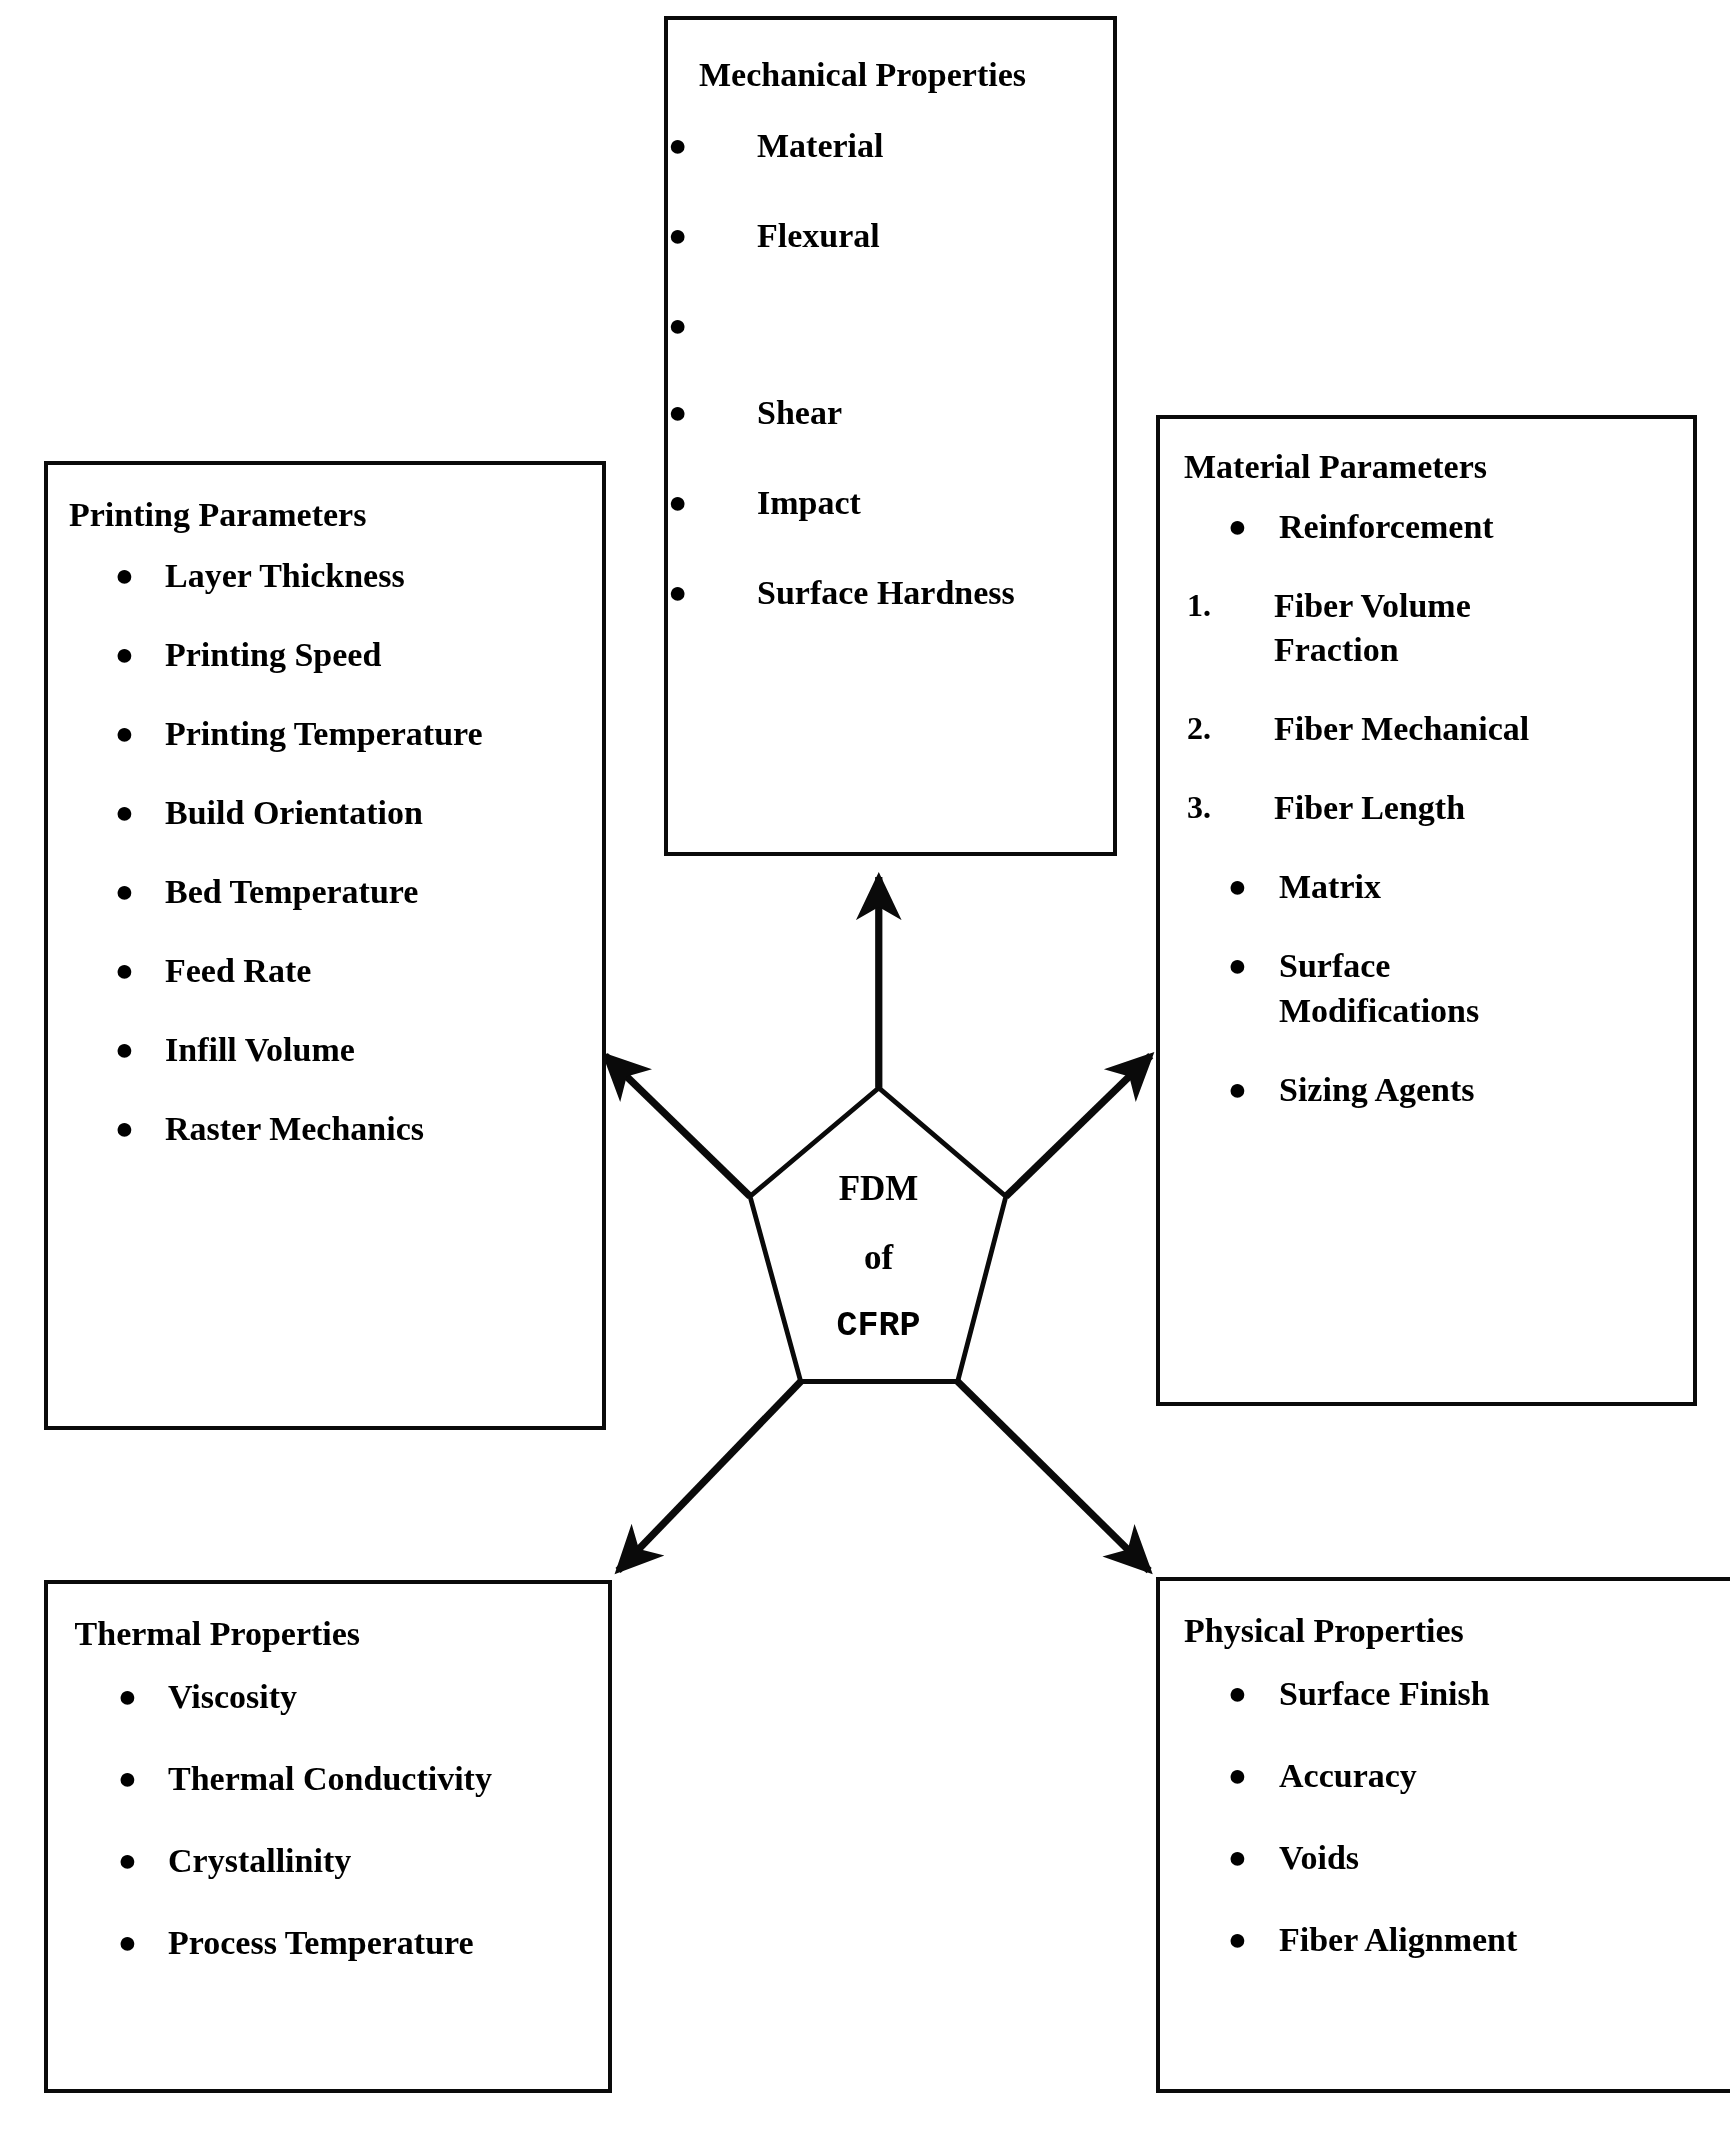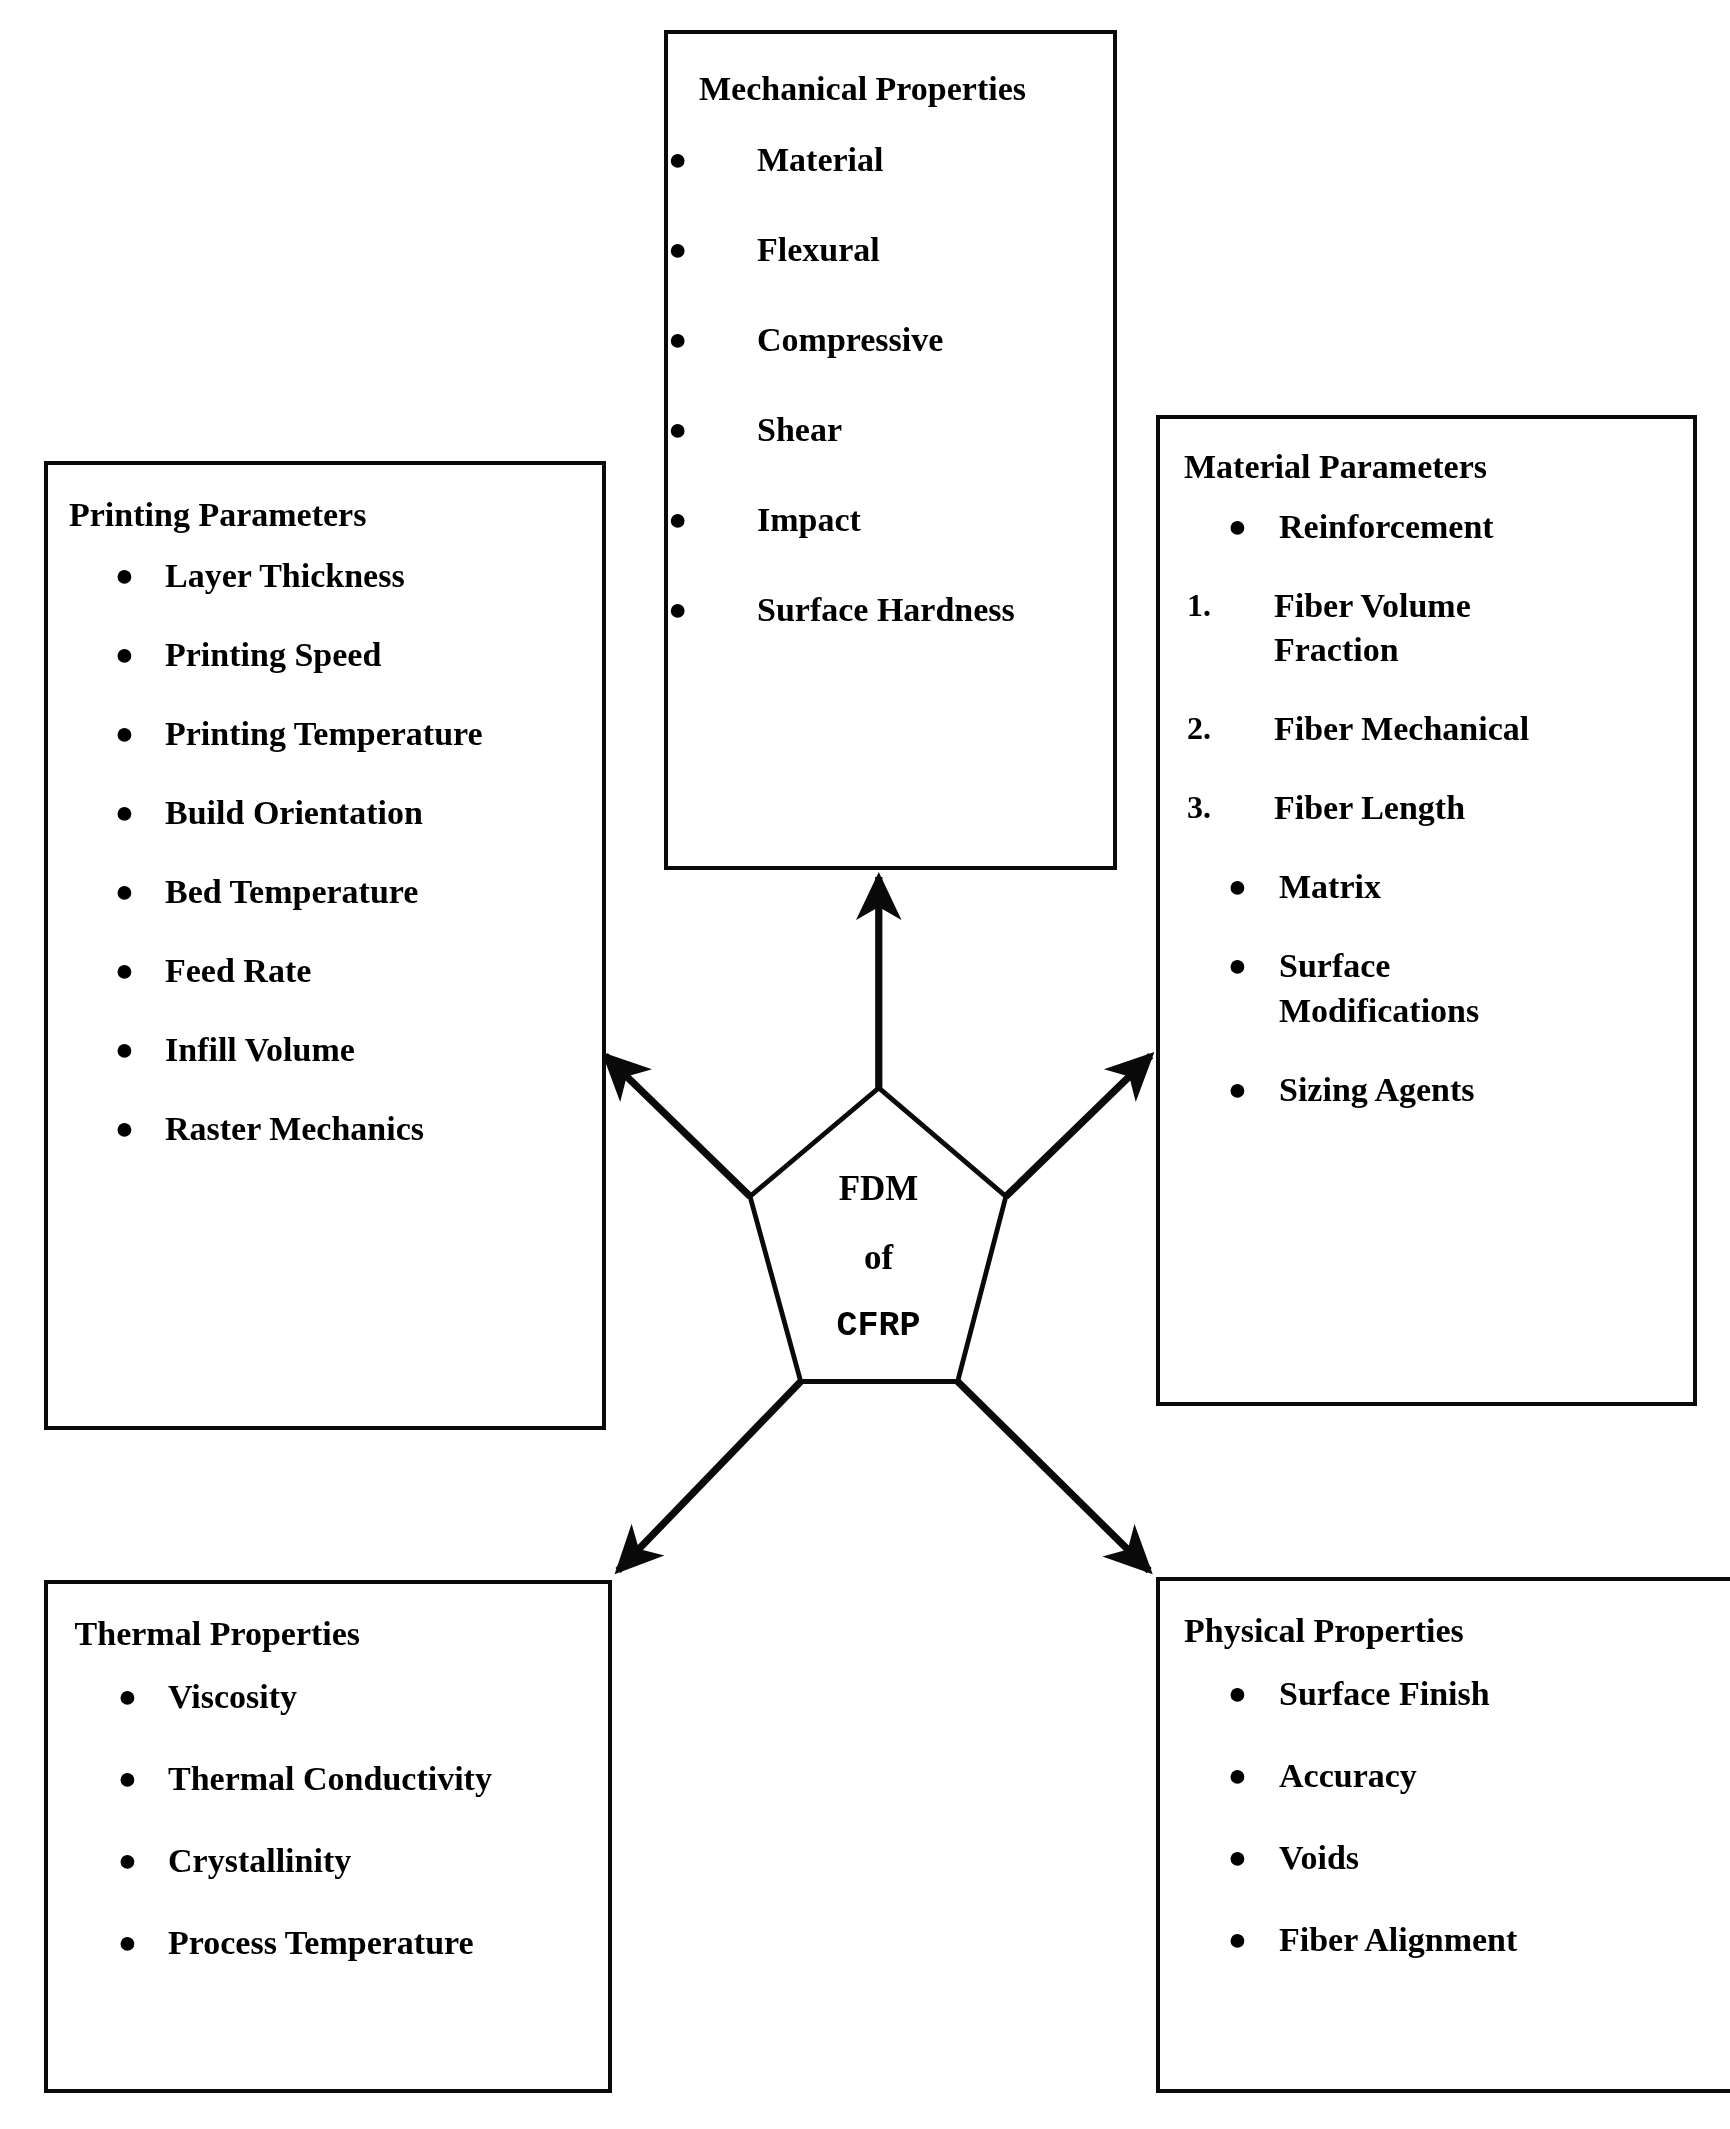--- a/index.html
+++ b/index.html
@@ -41,34 +41,33 @@
 
     <line x1="1190" y1="1717" x2="1428" y2="1952" stroke="#0a0a0a" stroke-width="9" marker-end="url(#arrow)"></line>
   </svg>
 
   <div class="pent-label" style="left:798px;top:1171px;width:161px;">
     <div>FDM</div>
     <div style="margin-top:34px;">of</div>
     <div style="margin-top:34px;font-family:Liberation Mono, monospace;">CFRP</div>
   </div>
 
-  <div class="box" style="left:664px;top:30px;width:453px;height:840px;">
+  <div class="box" style="left:664px;top:16px;width:453px;height:840px;">
     <div class="box-title" style="margin:36px 0 0 31px;">Mechanical Properties</div>
     <ul class="items" style="margin:31px 0 0 0;">
       <li style="margin-bottom:45px;">
         <span class="marker mk-bullet" style="width:89px;">●</span>
         <span class="itxt">Material</span>
       </li>
       <li style="margin-bottom:45px;">
         <span class="marker mk-bullet" style="width:89px;">●</span>
         <span class="itxt">Flexural</span>
       </li>
       <li style="margin-bottom:45px;">
         <span class="marker mk-bullet" style="width:89px;">●</span>
-        <span class="itxt">Compressive</span>
       </li>
       <li style="margin-bottom:45px;">
         <span class="marker mk-bullet" style="width:89px;">●</span>
         <span class="itxt">Shear</span>
       </li>
       <li style="margin-bottom:45px;">
         <span class="marker mk-bullet" style="width:89px;">●</span>
         <span class="itxt">Impact</span>
       </li>
       <li>

